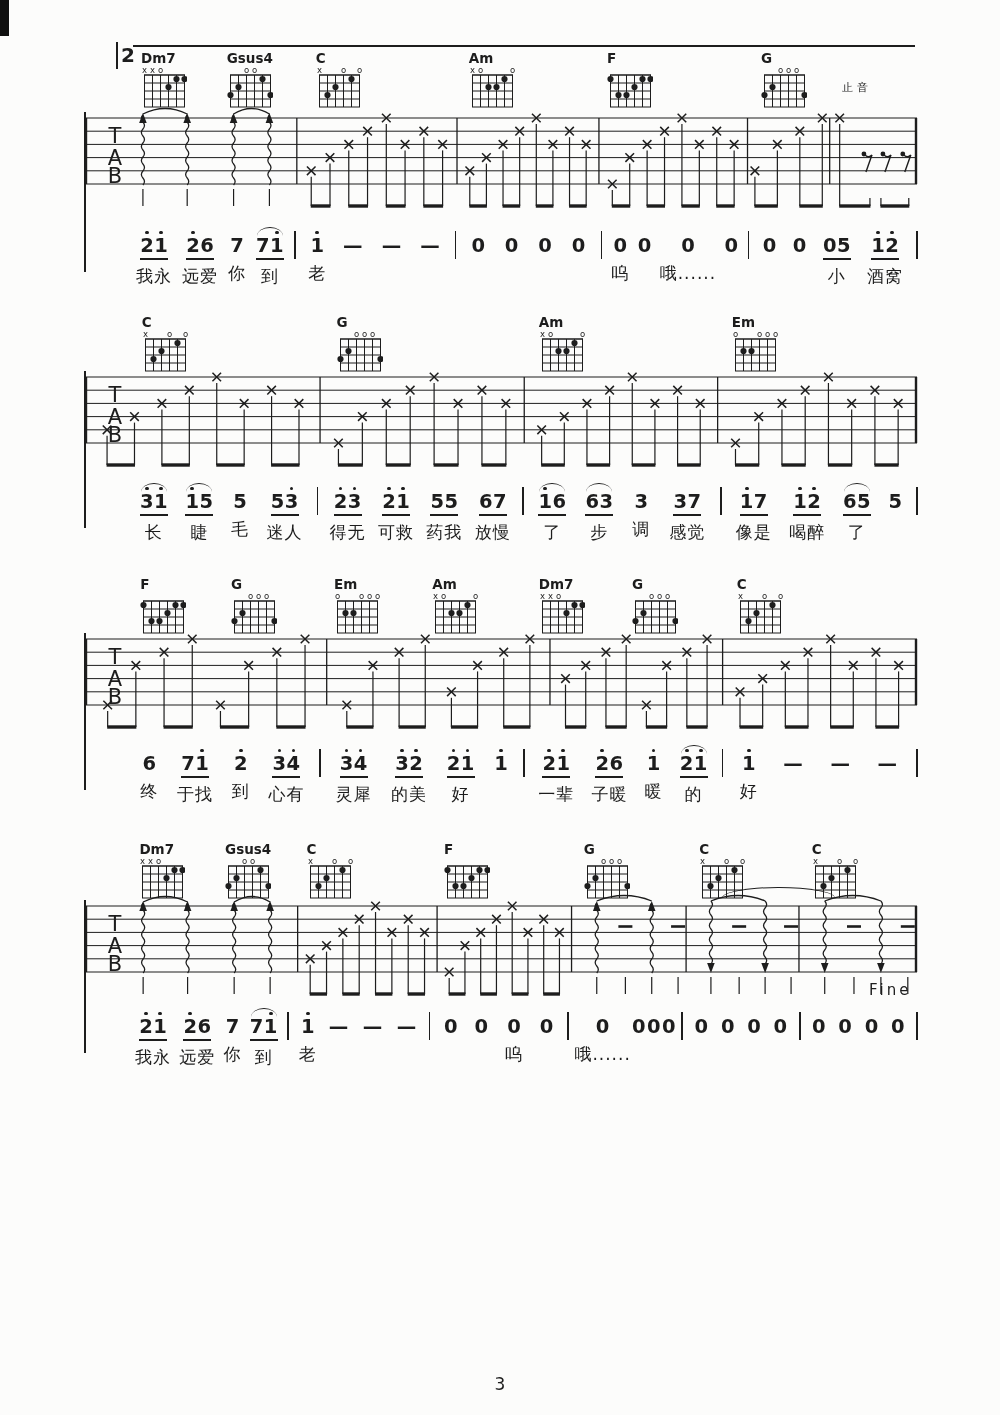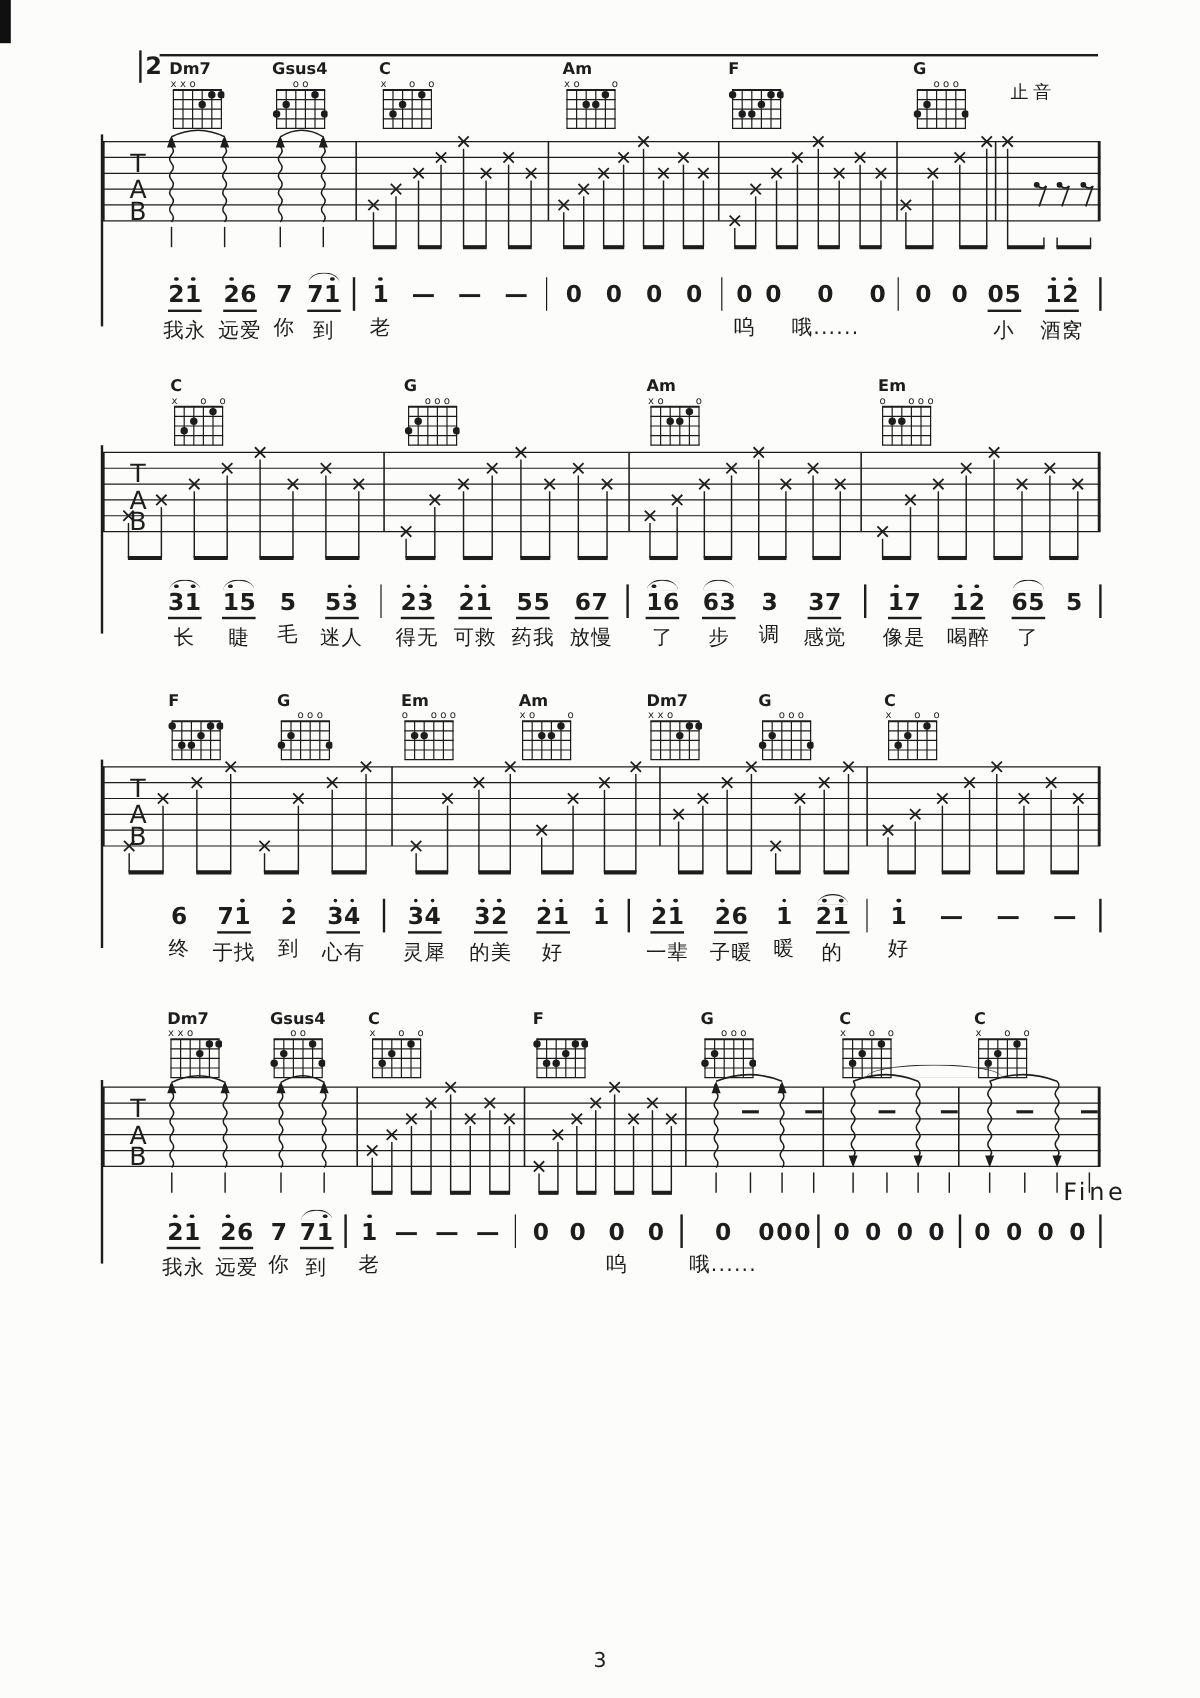--- a/index.html
+++ b/index.html
@@ -11,22 +11,22 @@
   .volta-tick{position:absolute;left:116px;top:42px;width:1.7px;height:27px;background:var(--ink);}
   .volta-num{position:absolute;left:121px;top:43px;font-size:20px;font-weight:600;}
   .sys{position:absolute;left:85px;width:832px;height:250px;}
   .bracket{position:absolute;left:-1px;width:2.2px;background:var(--ink);}
   .chordrow{position:absolute;left:0;top:0;width:832px;height:58px;}
   .chord{position:absolute;top:0;width:46px;margin-left:-23px;text-align:left;}
   .cname{font-size:13.5px;font-weight:600;height:13px;line-height:12px;}
   .tiearc{position:absolute;top:44px;height:10px;border-top:1.6px solid var(--ink);
           border-radius:50% 50% 0 0 / 100% 100% 0 0;}
   .staffsvg{position:absolute;left:0;overflow:visible;}
-  .mute{position:absolute;left:757px;top:16px;font-size:15px;letter-spacing:4px;}
-  .fine{position:absolute;left:801px;top:138px;font-size:20px;letter-spacing:3px;text-align:right;}
+  .mute{position:absolute;left:757px;top:28px;font-size:11px;letter-spacing:4px;}
+  .fine{position:absolute;left:784px;top:138px;font-size:15px;letter-spacing:3px;text-align:right;}
   .jianpu{position:absolute;left:0;width:832px;display:flex;box-sizing:border-box;
           padding-left:40px;align-items:flex-start;}
   .jm{display:flex;justify-content:space-around;align-items:flex-start;position:relative;
       padding:6px 6px 0 6px;box-sizing:border-box;}
   .jm::after{content:'';position:absolute;right:-1px;top:7px;height:28px;width:1.7px;background:var(--ink);}
   .jg{position:relative;display:flex;flex-direction:column;align-items:center;}
   .garc{position:absolute;top:-3px;left:1px;right:1px;height:8px;
         border-top:1.8px solid var(--ink);border-radius:50% 50% 0 0 / 100% 100% 0 0;}
   .jn{display:flex;}
   .jn.ul{border-bottom:2px solid var(--ink);padding-bottom:1px;}

